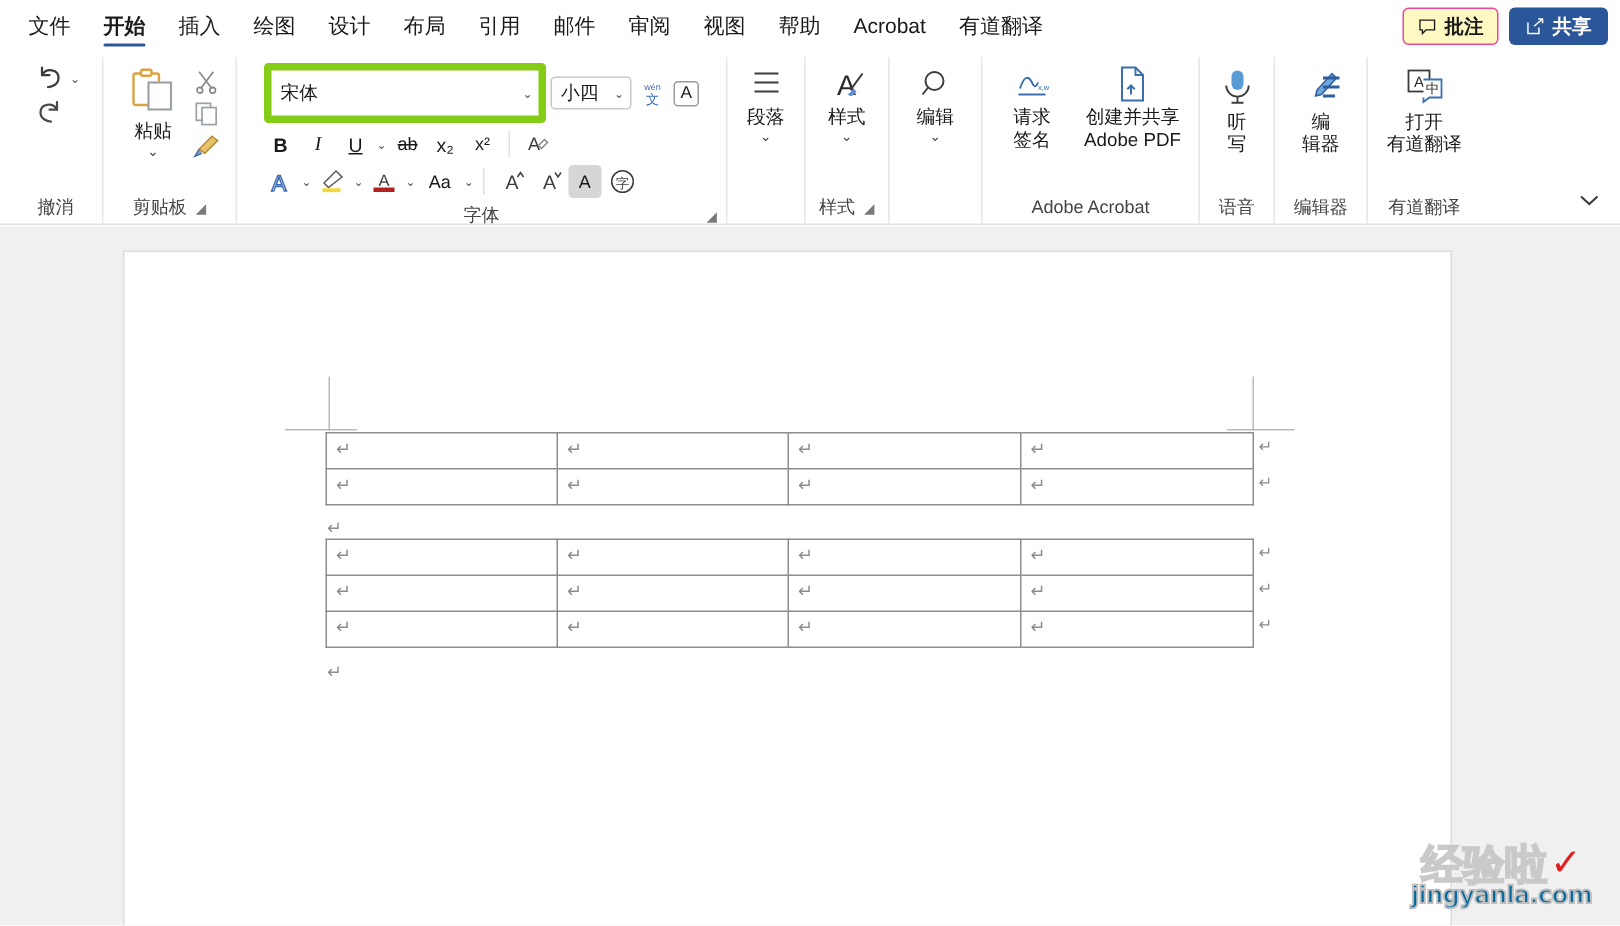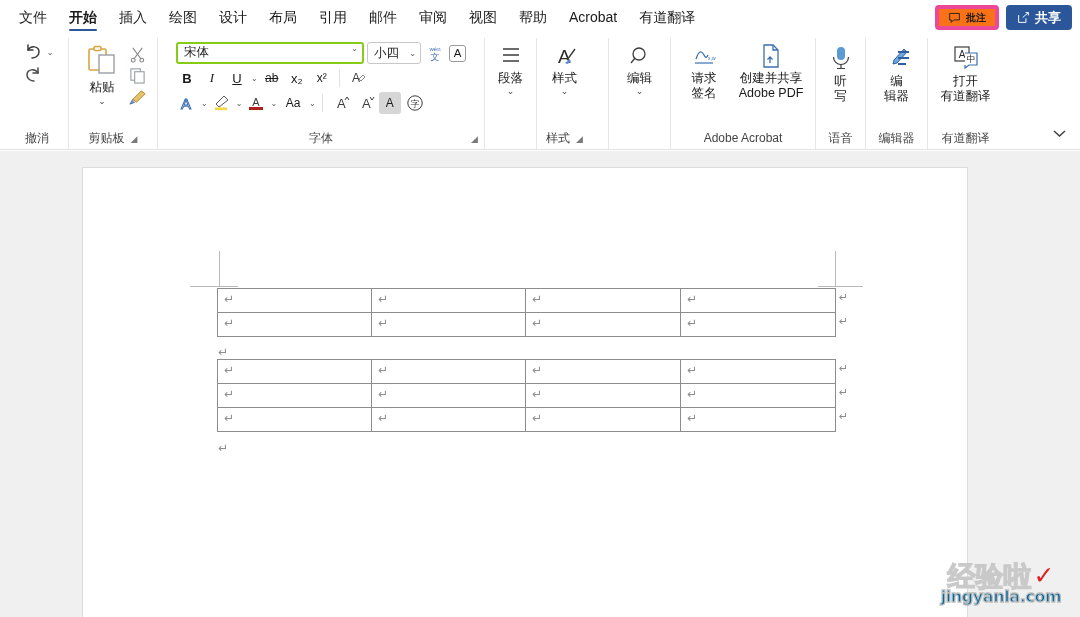--- a/index.html
+++ b/index.html
@@ -29,22 +29,22 @@
     content: ""; position: absolute; left: 11px; right: 11px; bottom: 4px;
     height: 2.4px; background: #2b579a; border-radius: 1px;
   }
   .tabbar-right {
     position: absolute; right: 8px; top: 0; height: 35px;
     display: flex; align-items: center; gap: 7px;
   }
   .btn-comments {
     display: flex; align-items: center; gap: 5px;
     height: 25px; padding: 0 9px;
-    border: 4px solid #ec4899; border-radius: 4px;
-    background: #f97316; font-size: 10px; font-weight: bold; color: #1a1a1a;
+    border: 1px solid #ec4899; border-radius: 4px;
+    background: #fef9c3; font-size: 13px; font-weight: bold; color: #1a1a1a;
   }
   .btn-share {
     display: flex; align-items: center; gap: 5px;
     height: 25px; padding: 0 11px;
     border-radius: 4px;
     background: #2b579a; color: #ffffff; font-size: 13px; font-weight: bold;
   }
   .ic { display: inline-flex; align-items: center; justify-content: center; }
 
   
@@ -87,23 +87,23 @@
   .paste-btn { display: flex; flex-direction: column; align-items: center; width: 46px; }
   .paste-label { font-size: 12.5px; color: #1a1a1a; margin-top: 1px; }
   .paste-chev { font-size: 9px; color: #444; line-height: 8px; margin-top: 1px; }
   .clip-side { display: flex; flex-direction: column; align-items: center; gap: 4px; padding-top: 4px; }
 
   
   .g-font { width: 327px; }
   .font-rows { display: flex; flex-direction: column; gap: 3px; width: 100%; padding-top: 2px; }
   .frow { display: flex; align-items: center; gap: 3px; }
   .fname-box {
-    width: 188px; height: 22px;
-    border: 2px solid #84cc16; border-radius: 3px; background: #fff;
-    display: flex; align-items: flex-start; padding: 0 4px 0 6px;
+    width: 188px; height: 40px;
+    border: 5px solid #84cc16; border-radius: 3px; background: #fff;
+    display: flex; align-items: center; padding: 0 4px 0 6px;
     font-size: 12.5px; color: #1a1a1a;
   }
   .fname-box .val { flex: 1; white-space: nowrap; overflow: hidden; }
   .fsize-box {
     width: 54px; height: 22px;
     border: 1px solid #c8c8c8; border-radius: 3px; background: #fff;
     display: flex; align-items: center; padding: 0 4px 0 6px;
     font-size: 12.5px; color: #1a1a1a;
   }
   .fsize-box .val { flex: 1; white-space: nowrap; }
@@ -111,21 +111,21 @@
     width: 22px; height: 22px; display: flex; align-items: center; justify-content: center;
     font-size: 13px; color: #1a1a1a; border-radius: 3px;
   }
   .fbtn.boxed { border: 1px solid #9a9a9a; width: 17px; height: 17px; font-size: 11.5px; }
   .fbtn.hl { background: #d6d6d6; }
   .fsep { width: 1px; height: 18px; background: #e0e0e0; margin: 0 3px; }
 
   
   .g-para { width: 52px; }
   .g-styles { width: 56px; }
-  .g-edit { width: 62px; margin-left: 16px; }
+  .g-edit { width: 62px; }
   .bigbtn { display: flex; flex-direction: column; align-items: center; gap: 0px; padding-top: 4px; }
   .bigbtn .lbl { font-size: 12.5px; color: #1a1a1a; margin-top: 2px; }
   .bigbtn .cv { font-size: 9px; color: #444; line-height: 9px; }
 
   
   .g-acro { width: 145px; }
   .acro-wrap { display: flex; gap: 8px; padding-top: 3px; }
   .acro-item { display: flex; flex-direction: column; align-items: center; width: 70px; }
   .acro-item .t { font-size: 12.5px; color: #1a1a1a; text-align: center; line-height: 15px; margin-top: 2px; }
 

